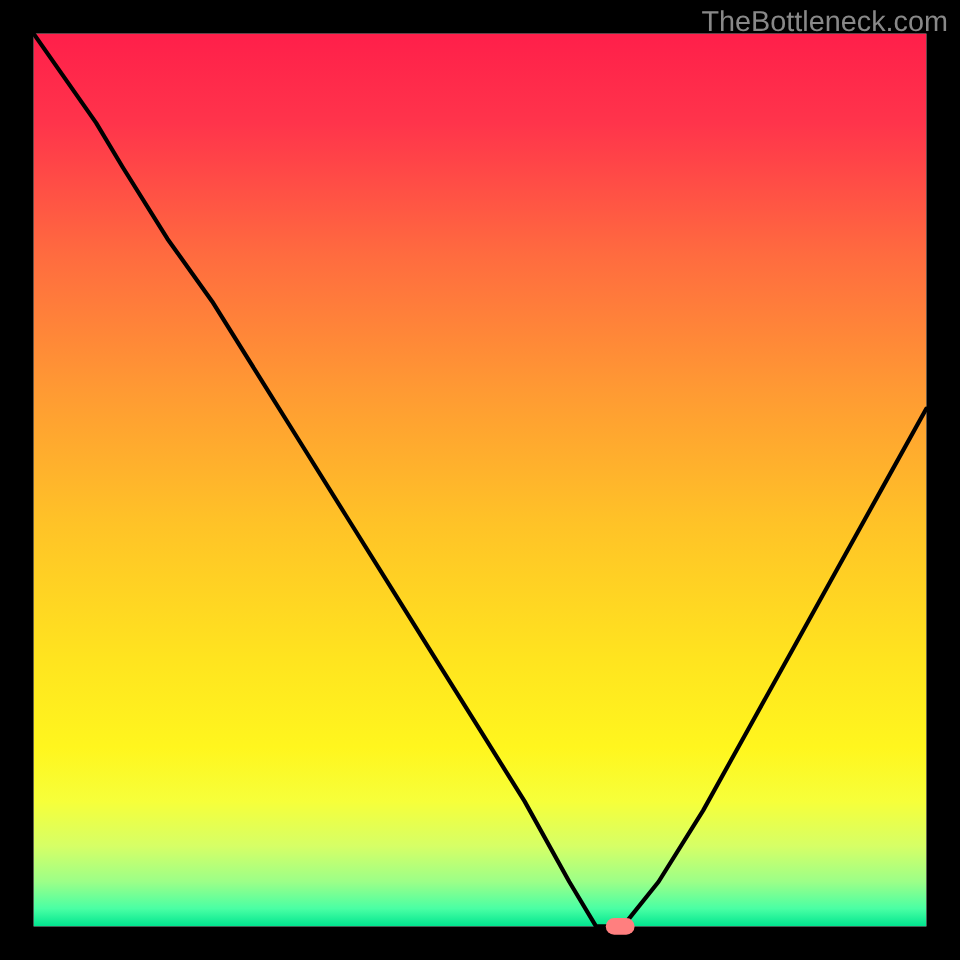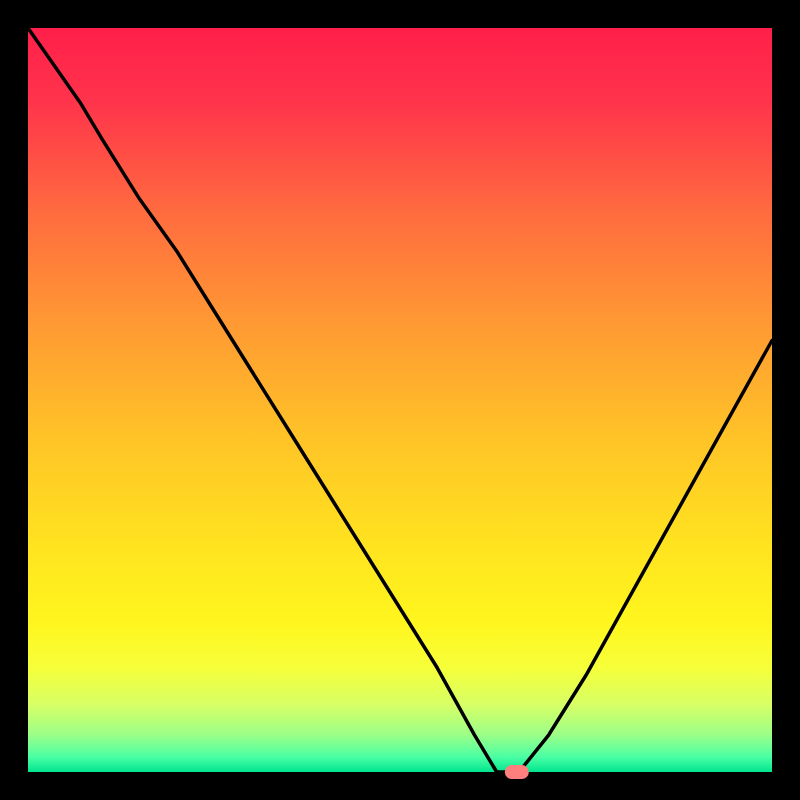--- a/index.html
+++ b/index.html
@@ -24,20 +24,21 @@
 svg.plot {
   position: absolute;
   top: 0;
   left: 0;
 }
 </style>
 </head>
 <body>
 
 <div class="chart-container">
+  <div class="watermark">TheBottleneck.com</div>
   <svg class="plot" width="800" height="800" viewBox="0 0 800 800">
     <defs>
       <linearGradient id="bg-grad" x1="0" y1="0" x2="0" y2="1">
         <stop offset="0%" stop-color="#ff1f4a"></stop>
         <stop offset="10%" stop-color="#ff344b"></stop>
         <stop offset="25%" stop-color="#ff6c3f"></stop>
         <stop offset="40%" stop-color="#ff9a33"></stop>
         <stop offset="55%" stop-color="#ffc327"></stop>
         <stop offset="70%" stop-color="#ffe41f"></stop>
         <stop offset="80%" stop-color="#fff61e"></stop>

